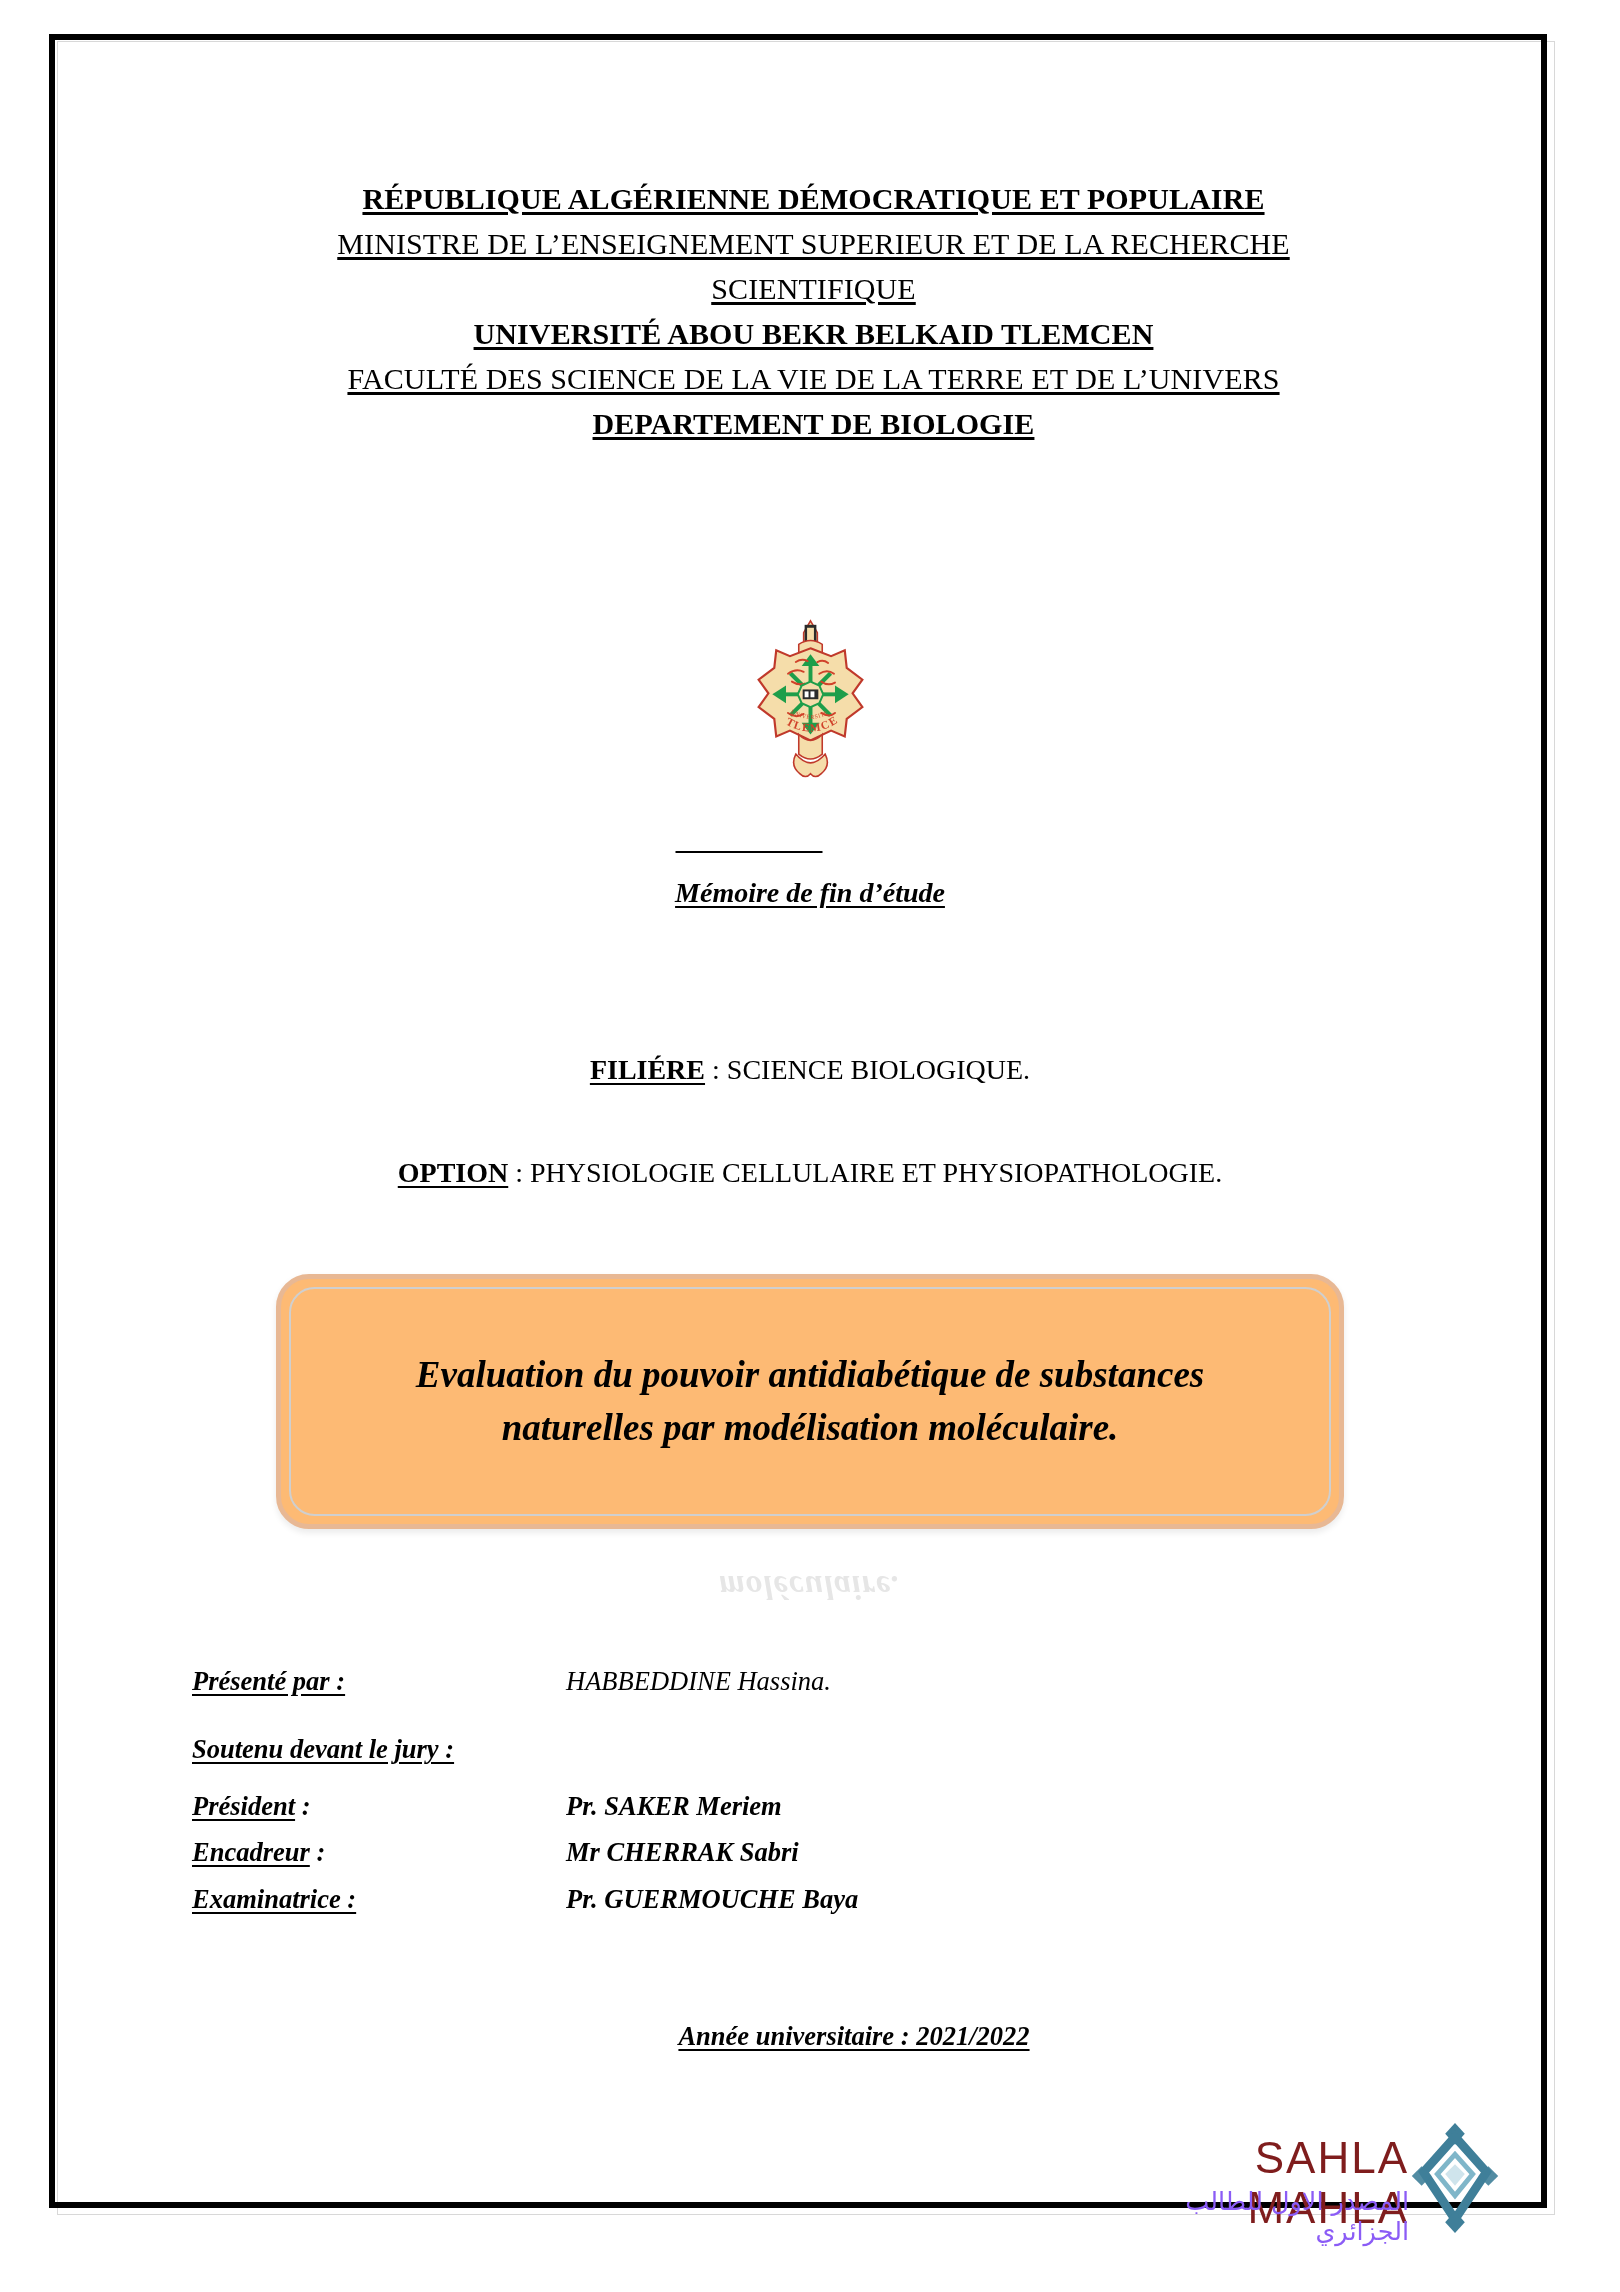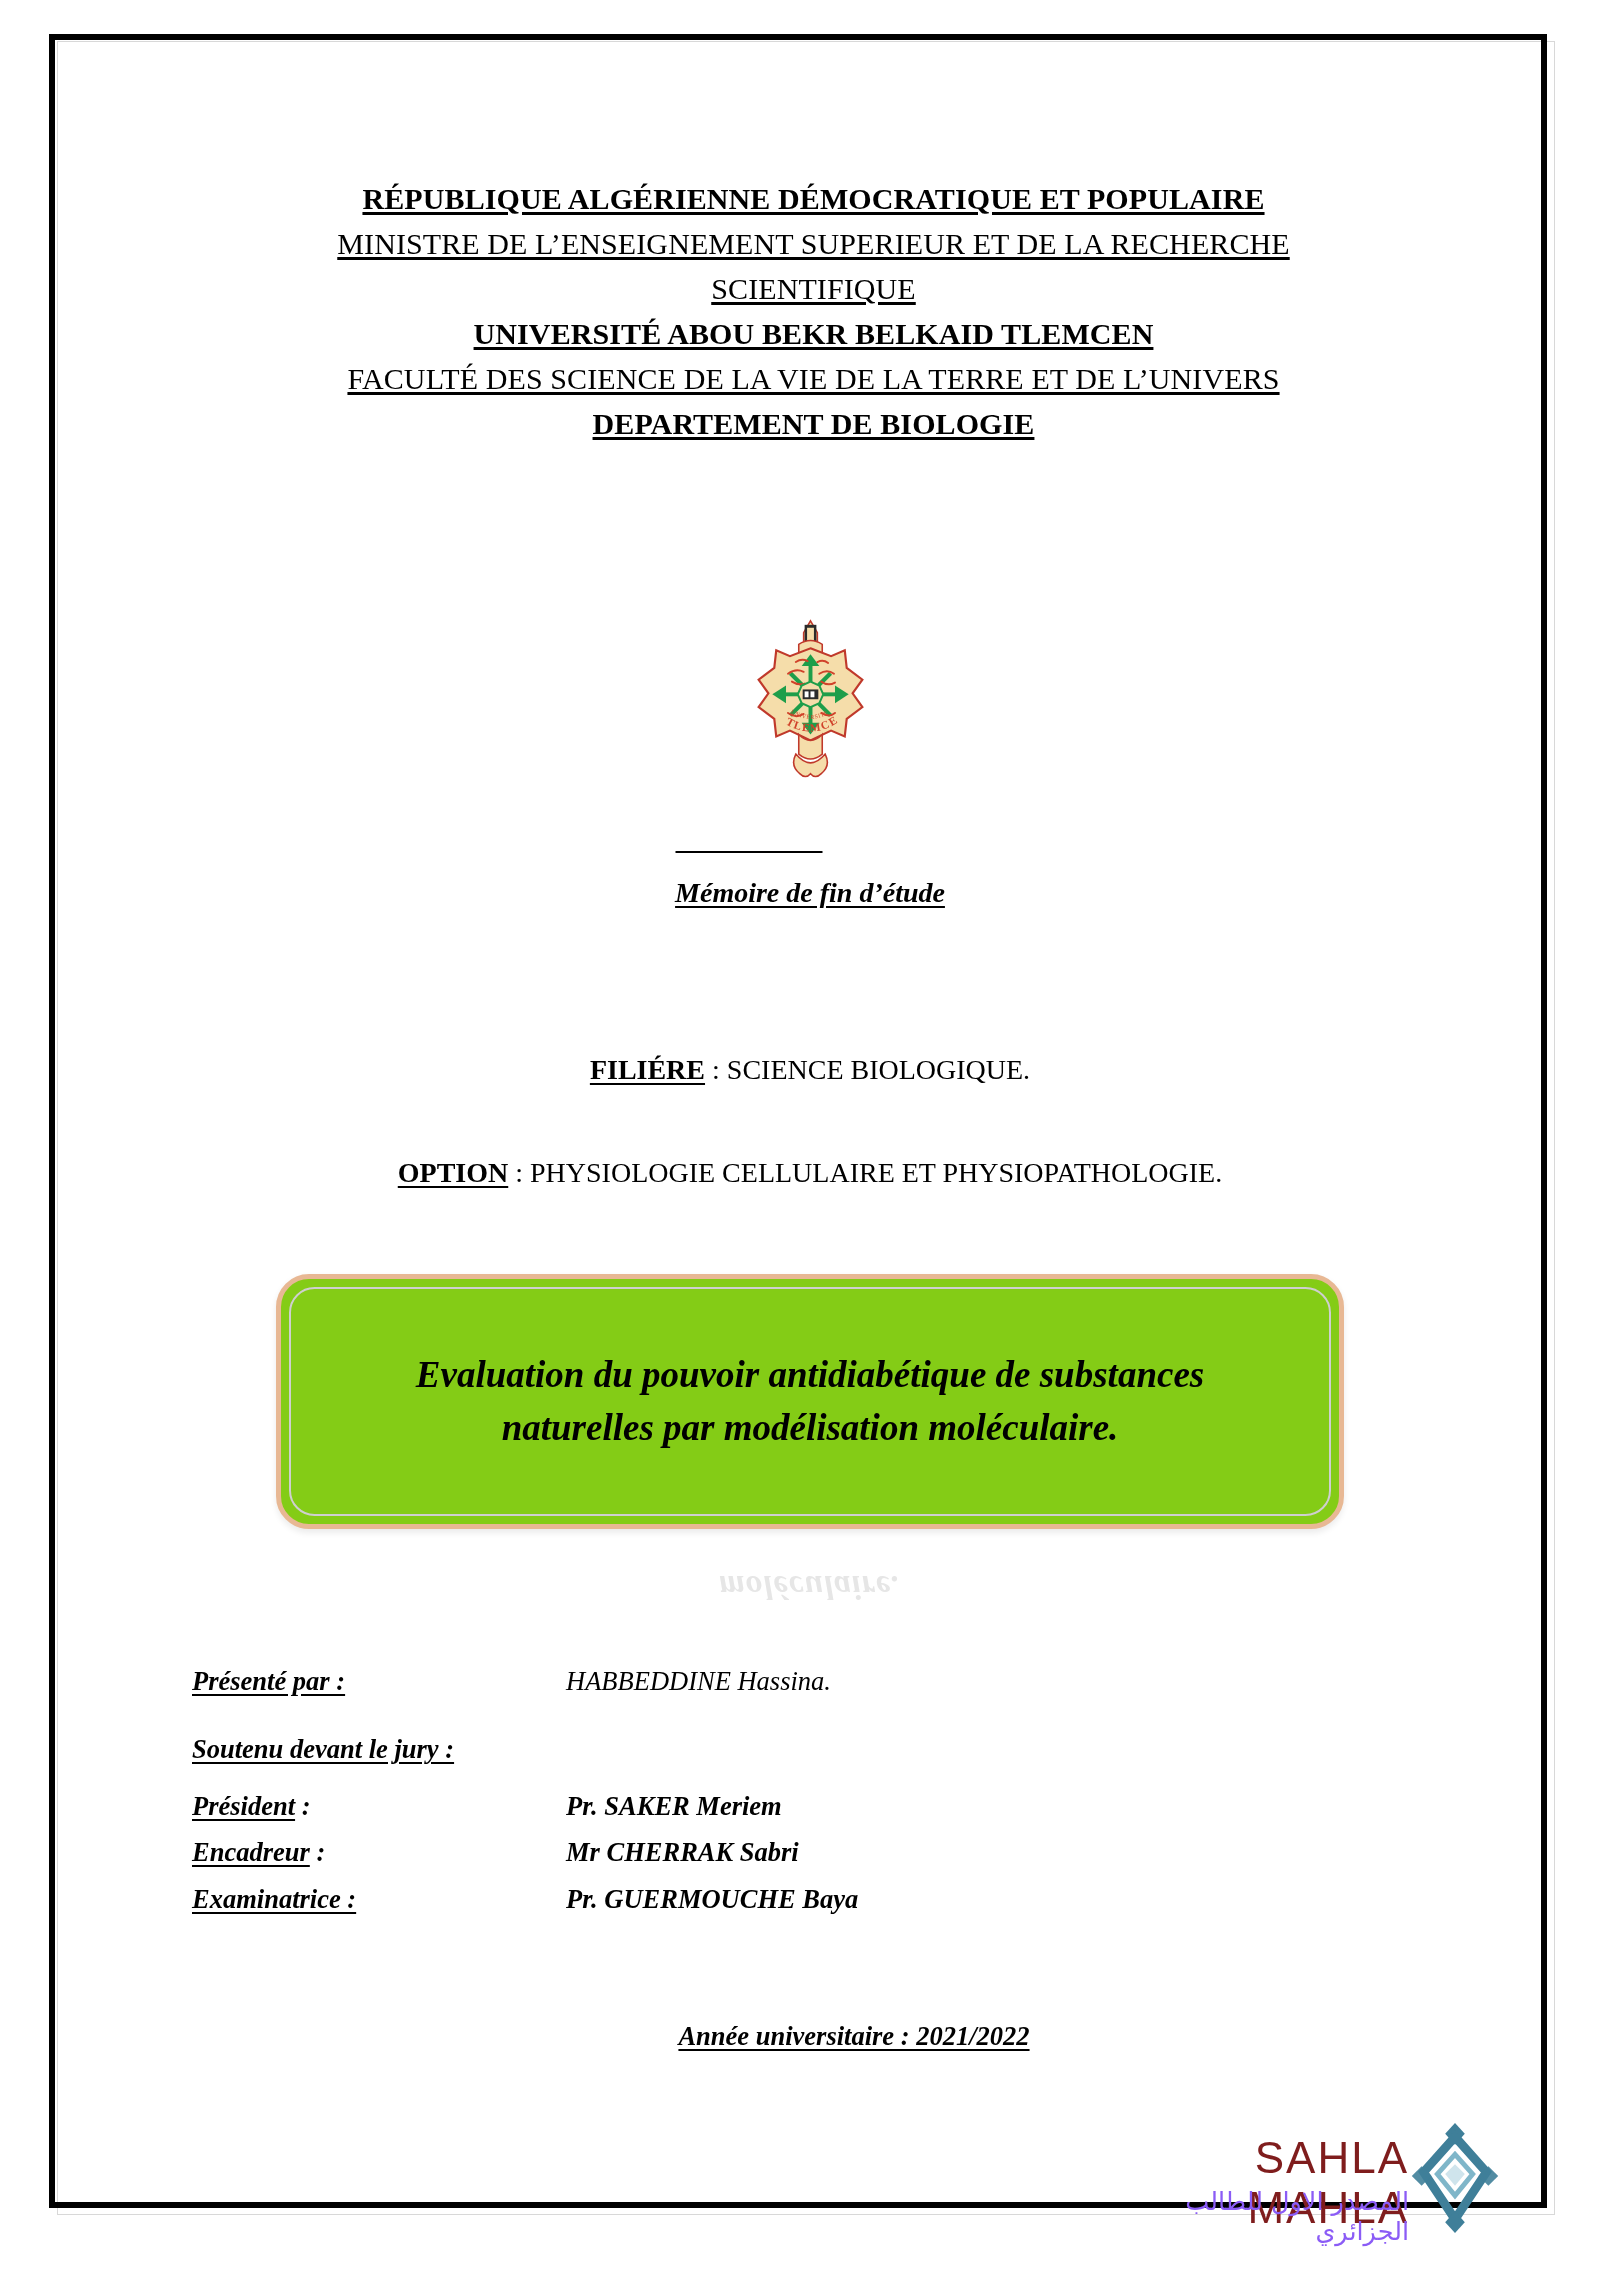--- a/index.html
+++ b/index.html
@@ -126,21 +126,21 @@
   
   .title-box-outer {
     position: absolute;
     left: 276px;
     top: 1274px;
     width: 1068px;
     height: 255px;
     border: 5.9px solid #e8b894;
     border-radius: 33px;
     box-sizing: border-box;
-    background: #84cc16;
+    background: #fdba74;
     box-shadow: 0 3.9px 5.9px rgba(0,0,0,0.08);
   }
   .title-box-inner {
     position: absolute;
     left: 7.8px;
     top: 7.8px;
     right: 7.8px;
     bottom: 7.8px;
     border: 2px solid #cfcfcf;
     border-radius: 25.5px;

